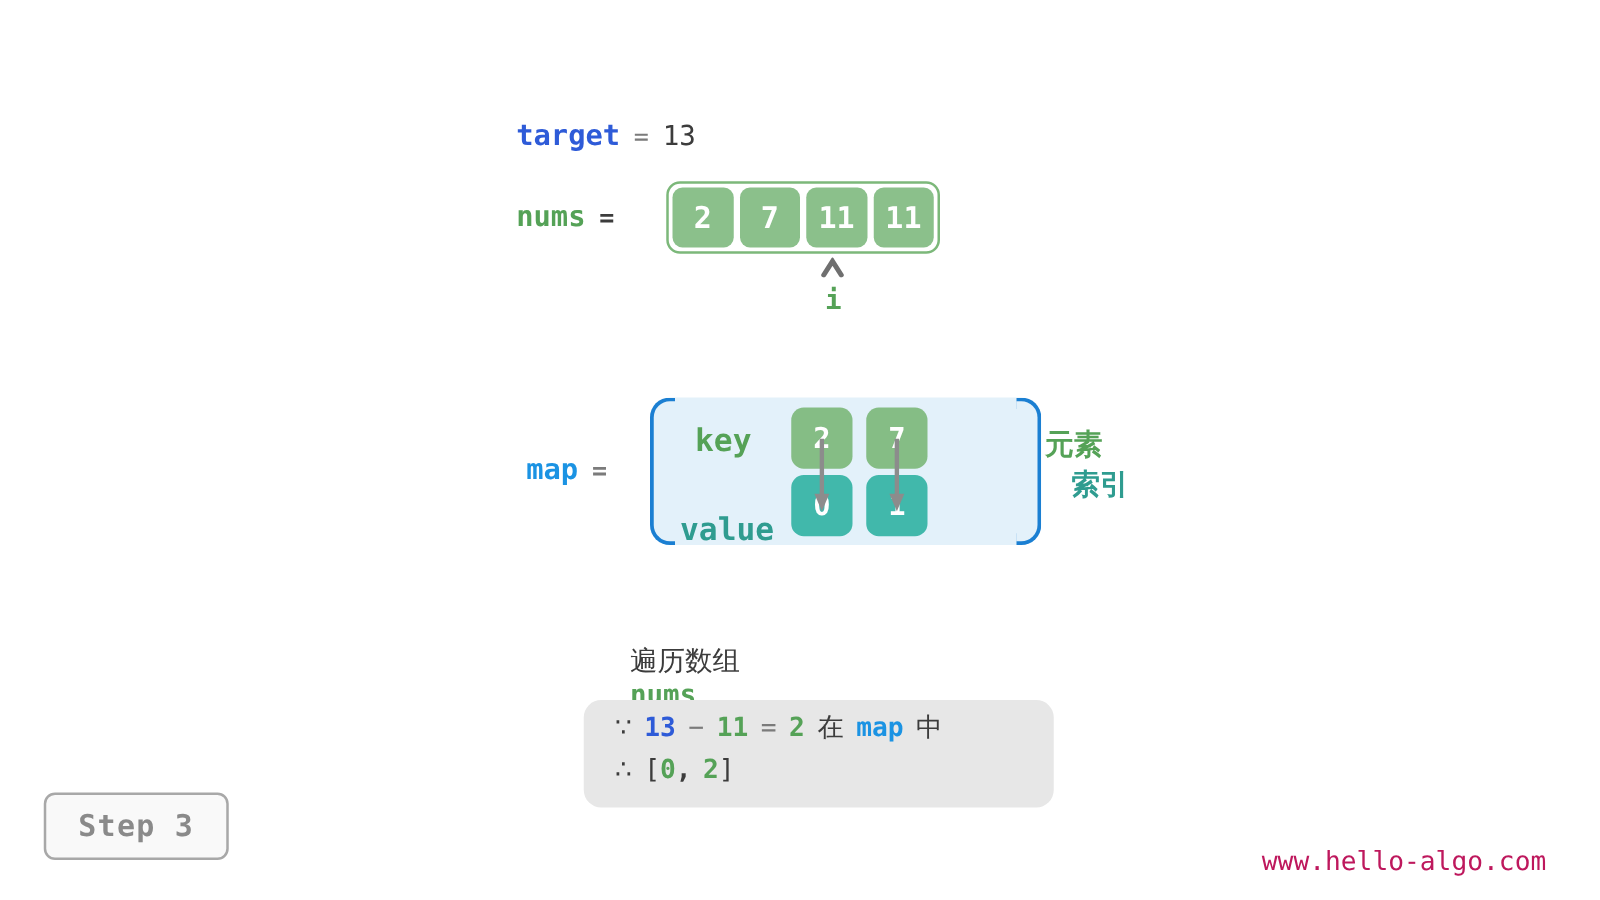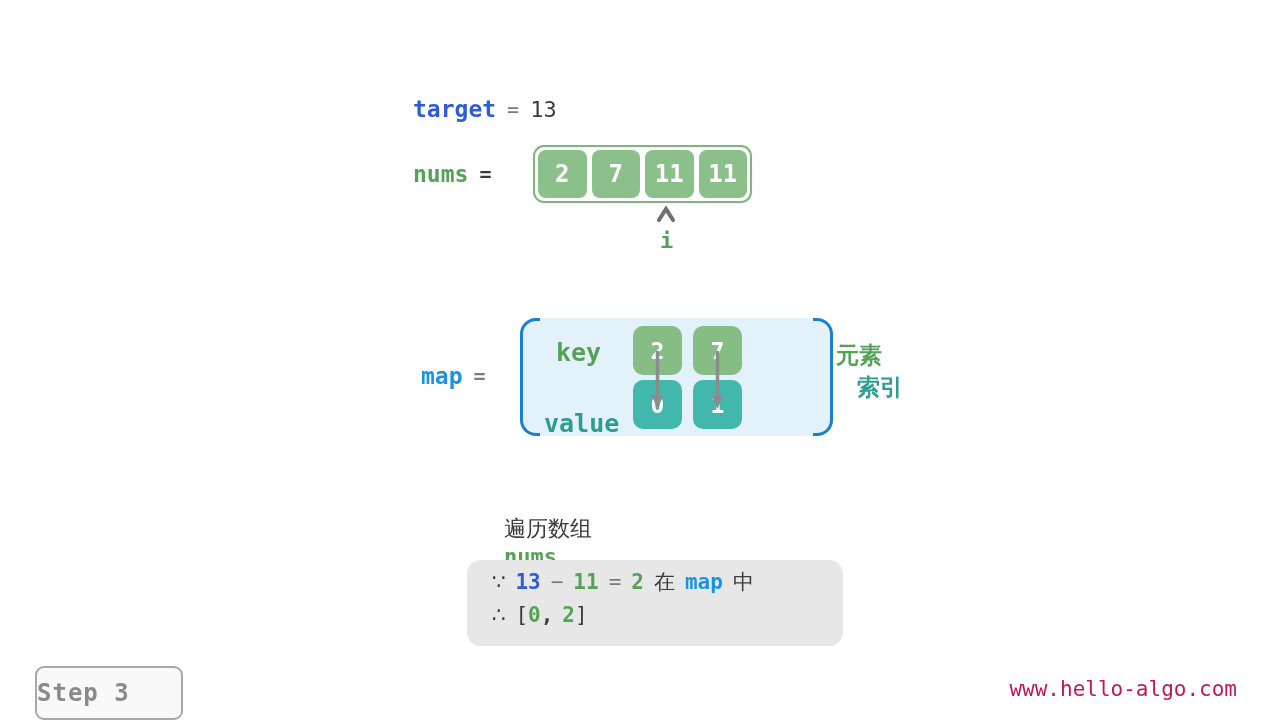--- a/index.html
+++ b/index.html
@@ -59,23 +59,23 @@
   
   .note-box { left:467px; top:560px; width:376px; height:86px;
               background:#e7e7e7; border-radius:14px;
               padding:8px 0 0 25px; font-size:21px; }
   .note-line { display:flex; align-items:baseline; gap:10px; height:35px; }
   .note-line .num { font-size:21px; font-weight:bold; }
   .bracket-group { display:flex; align-items:baseline; }
   .bracket-group .comma { margin-right:9px; font-weight:bold; }
 
   
-  .step-badge { left:35px; top:666px; width:148px; height:54px;
+  .step-badge { left:35px; top:634px; width:148px; height:54px;
                 background:#f9f9f9; border:2px solid #a8a8a8; border-radius:9px;
-                display:flex; align-items:center; }
+                display:flex; align-items:center; justify-content:center; }
   .step-badge span { font-size:24px; font-weight:bold; color:#8a8a8a; letter-spacing:1px; }
 
   .watermark { right:43px; top:677px; font-size:21px; color:#be185d; }
 </style>
 </head>
 <body>
 
 <div class="canvas">
 
   <div class="abs var-row" style="left:413px; top:96px;">

